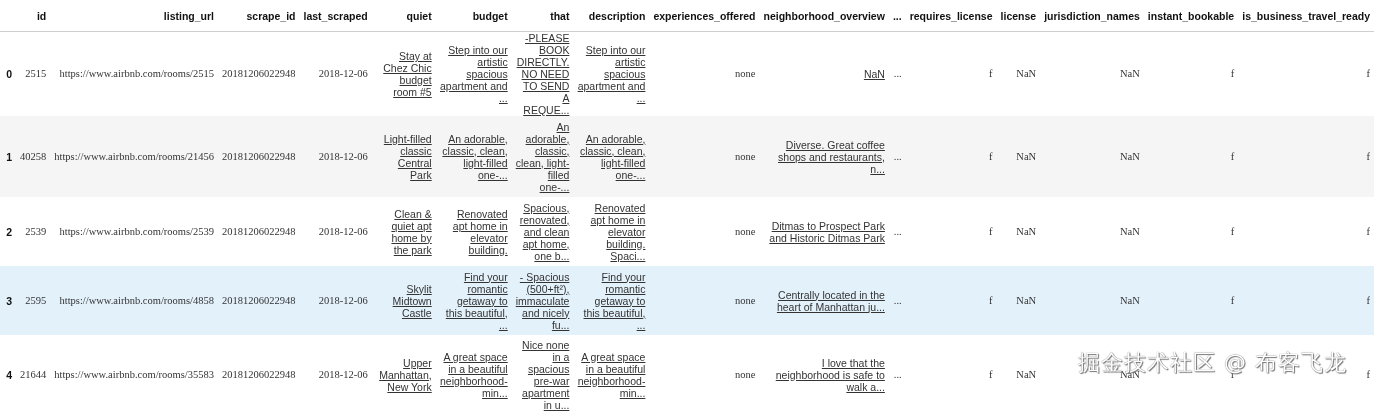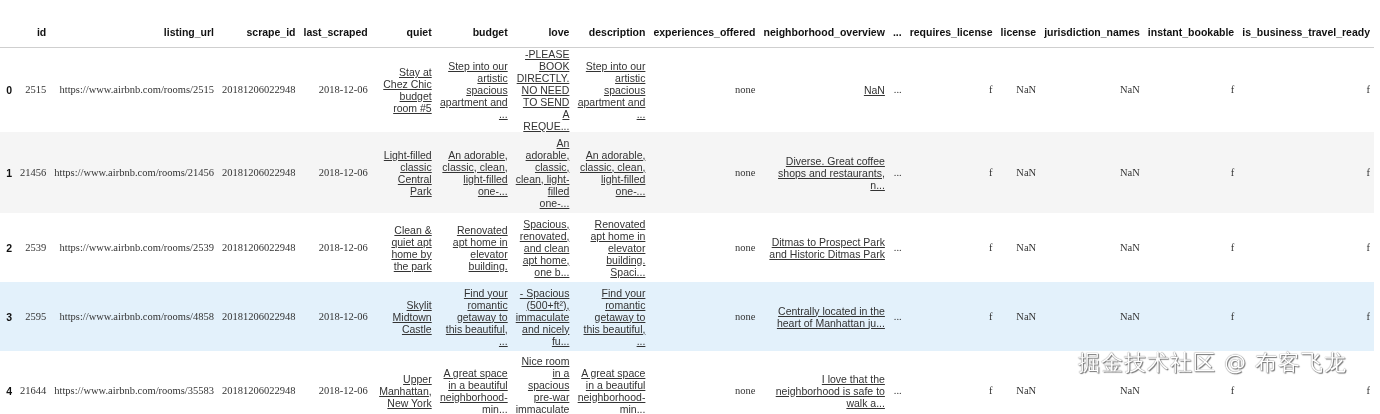--- a/index.html
+++ b/index.html
@@ -1,20 +1,20 @@
 <!DOCTYPE html>
 <html><head>
 <meta charset="utf-8">
 <style>
   html, body { margin: 0; padding: 0; background: #ffffff; }
   body { width: 1380px; height: 414px; overflow: hidden; position: relative;
          font-family: "Liberation Sans", sans-serif; color: #222; }
   .wrap { position: absolute; left: 0; top: 0; width: 1400px; }
   table.df { border-collapse: collapse; font-size: 10.5px; line-height: 12px; }
-  table.df thead th { font-weight: bold; color: #111; text-align: right; padding: 25px 4px 8px 4px;
+  table.df thead th { font-weight: bold; color: #111; text-align: right; padding: 9px 4px 8px 4px;
                       white-space: nowrap; border-bottom: 1px solid #cfcfcf; height: 14px; }
   table.df tbody td, table.df tbody th { text-align: right; padding: 0 4px; vertical-align: middle; color: #333; }
   table.df tbody th { font-weight: bold; color: #111; padding-left: 6px; }
   table.df tbody tr { height: 69px; }
   table.df tbody tr.r0 { height: 79px; }
   table.df tbody tr.r1 { height: 81px; }
   table.df tbody tr.r4 { height: 79px; }
   table.df tbody tr:nth-child(even) { background: #f5f5f5; }
   table.df tbody tr.hover { background: #e3f1fb; }
   td.wrap-cell { white-space: normal; text-decoration: underline; }
@@ -30,21 +30,21 @@
 <table class="df">
   <thead>
     <tr>
       <th style="width:8px"></th>
       <th>id</th>
       <th>listing_url</th>
       <th>scrape_id</th>
       <th>last_scraped</th>
       <th>quiet</th>
       <th>budget</th>
-      <th>love</th>
+      <th>that</th>
       <th>description</th>
       <th>experiences_offered</th>
       <th>neighborhood_overview</th>
       <th>...</th>
       <th>requires_license</th>
       <th>license</th>
       <th>jurisdiction_names</th>
       <th>instant_bookable</th>
       <th>is_business_travel_ready</th>
     </tr>
@@ -64,21 +64,21 @@
       <td class="wrap-cell" style="width:112px">NaN</td>
       <td class="nw">...</td>
       <td class="nw">f</td>
       <td class="nw">NaN</td>
       <td class="nw">NaN</td>
       <td class="nw">f</td>
       <td class="nw">f</td>
     </tr>
     <tr class="r1">
       <th>1</th>
-      <td class="nw">21456</td>
+      <td class="nw">40258</td>
       <td class="nw">https://www.airbnb.com/rooms/21456</td>
       <td class="nw">20181206022948</td>
       <td class="nw">2018-12-06</td>
       <td class="wrap-cell">Light-filled classic Central Park</td>
       <td class="wrap-cell">An adorable, classic, clean, light-filled one-...</td>
       <td class="wrap-cell">An adorable, classic, clean, light-filled one-...</td>
       <td class="wrap-cell">An adorable, classic, clean, light-filled one-...</td>
       <td class="nw">none</td>
       <td class="wrap-cell">Diverse. Great coffee shops and restaurants, n...</td>
       <td class="nw">...</td>
@@ -127,21 +127,21 @@
       <td class="nw">f</td>
     </tr>
     <tr class="r4">
       <th>4</th>
       <td class="nw">21644</td>
       <td class="nw">https://www.airbnb.com/rooms/35583</td>
       <td class="nw">20181206022948</td>
       <td class="nw">2018-12-06</td>
       <td class="wrap-cell">Upper Manhattan, New York</td>
       <td class="wrap-cell">A great space in a beautiful neighborhood- min...</td>
-      <td class="wrap-cell">Nice room in a spacious pre-war immaculate in u...</td>
+      <td class="wrap-cell">Nice none in a spacious pre-war apartment in u...</td>
       <td class="wrap-cell">A great space in a beautiful neighborhood- min...</td>
       <td class="nw">none</td>
       <td class="wrap-cell">I love that the neighborhood is safe to walk a...</td>
       <td class="nw">...</td>
       <td class="nw">f</td>
       <td class="nw">NaN</td>
       <td class="nw">NaN</td>
       <td class="nw">f</td>
       <td class="nw">f</td>
     </tr>

